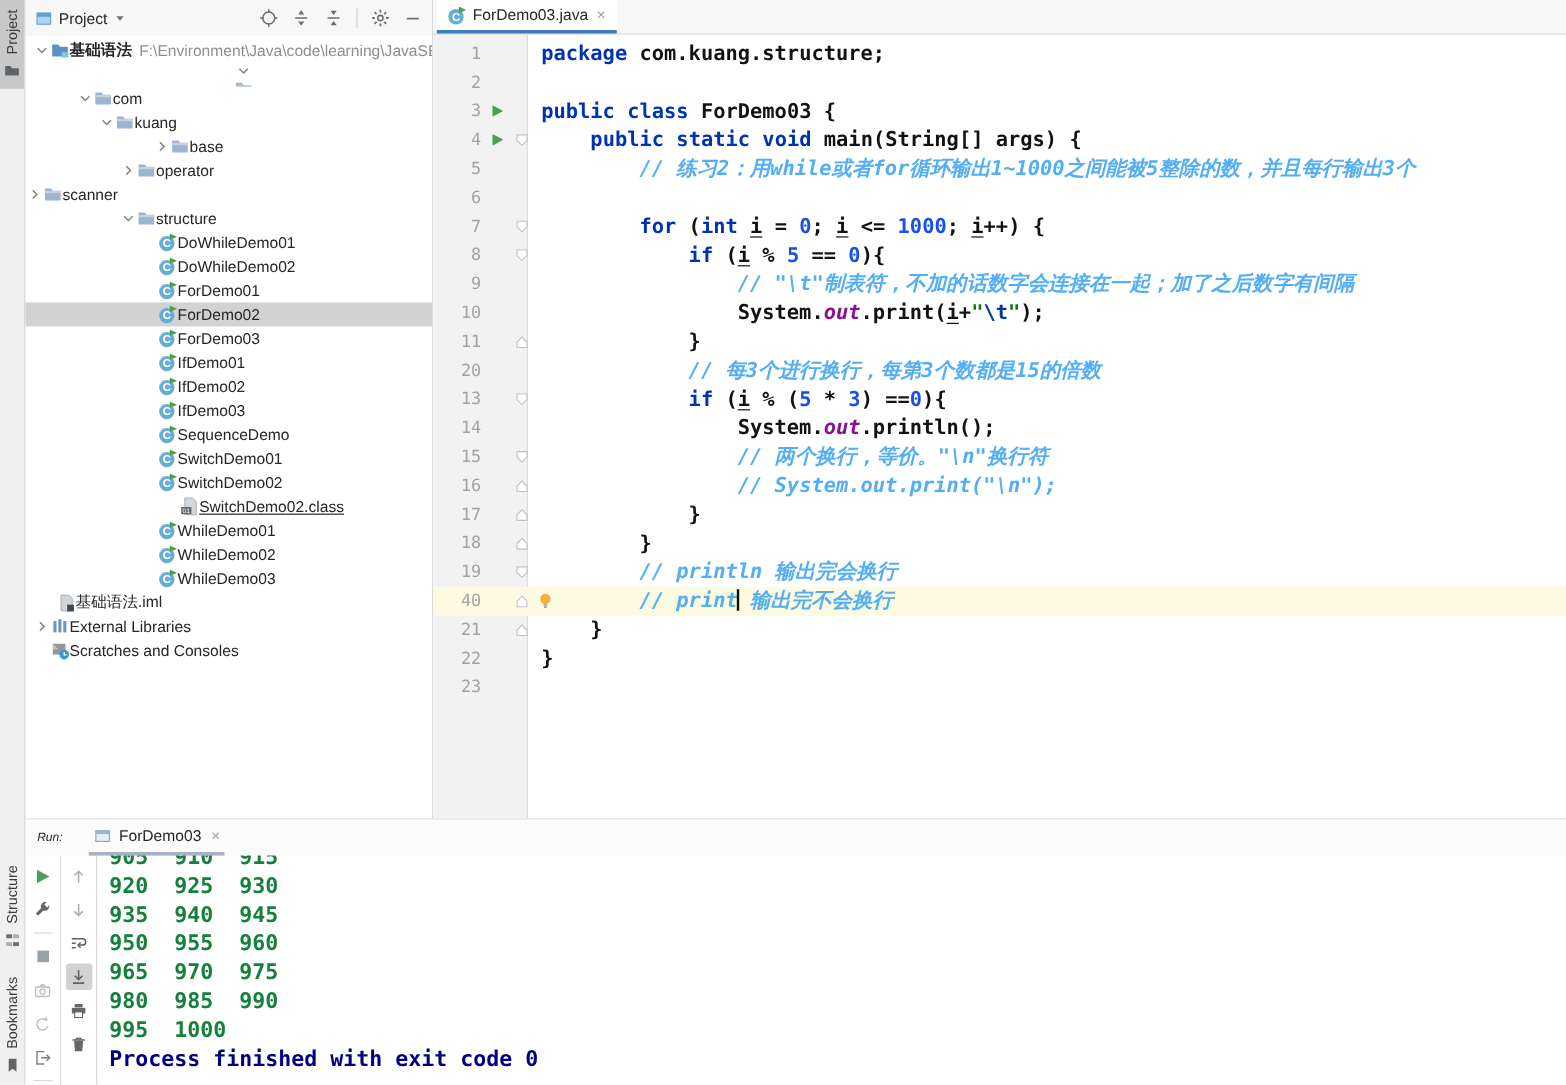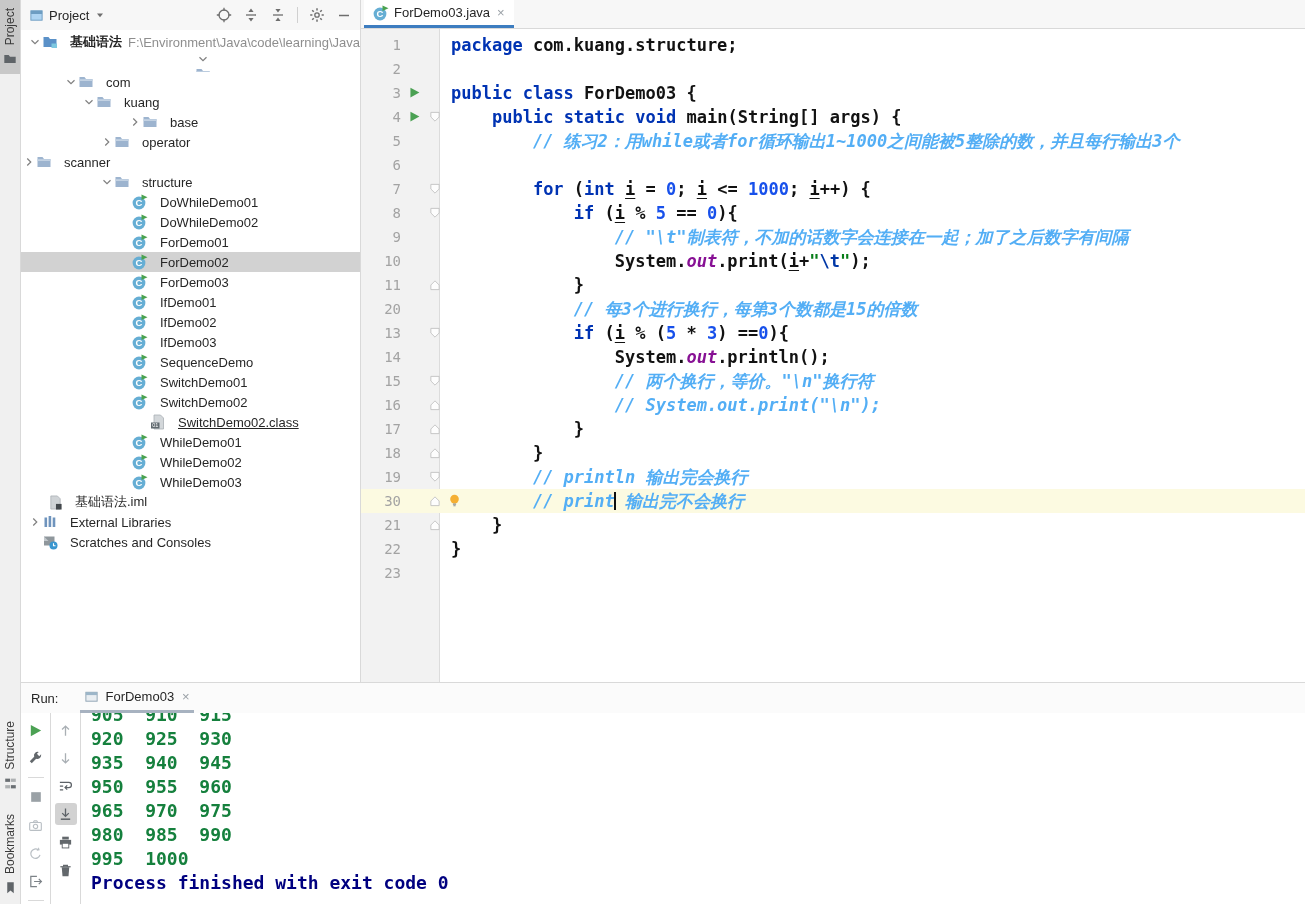--- a/index.html
+++ b/index.html
@@ -21,21 +21,21 @@
   .ptitle{font-size:13px;}
   .pactions{margin-left:auto;display:flex;align-items:center;gap:11px;}
   .hbtn{display:flex;cursor:pointer;}
   .vsep{width:1px;height:16px;background:#d0d0d0;}
   .tree{flex:1;overflow:hidden;padding-top:2px;}
   .trow{height:20px;display:flex;align-items:center;font-size:13px;white-space:nowrap;overflow:hidden;cursor:pointer;}
   .trow.sel{background:#d2d2d2;}
   .chev{width:15px;height:14px;display:flex;align-items:center;justify-content:center;flex:none;}
   .ic{display:inline-flex;flex:none;}
   .ic svg{display:block;}
-  .tlabel{margin-left:12px;text-align:right;}
+  .tlabel{margin-left:0;text-align:right;}
   .tlabel.b{font-weight:bold;}
   .tpath{margin-left:6px;color:#8e8e8e;}
 
   
   .editor{position:absolute;left:361px;top:0;width:944px;height:682px;display:flex;flex-direction:column;}
   .tabbar{height:29px;flex:none;background:#f7f7f7;border-bottom:1px solid #d9d9d9;display:flex;
           align-items:stretch;padding-left:3px;box-sizing:border-box;}
   .etab{display:flex;align-items:center;gap:5px;padding:0 9px;background:#fff;
         border-bottom:3px solid #3d7dc0;font-size:13px;cursor:pointer;}
   .tclose{color:#9aa0a6;font-size:13px;margin-left:2px;cursor:pointer;}
@@ -57,21 +57,21 @@
   .esc{color:#0037a6}
   .cmt{color:#53aef5;font-style:italic}
   .fld{color:#871094;font-style:italic}
   .var{color:#121212;text-decoration:underline;text-decoration-thickness:1px;text-underline-offset:3px;}
   .caret{display:inline-block;width:2px;height:18px;background:#101010;vertical-align:-3px;margin:0 -1px;}
 
   
   .run-panel{position:absolute;left:21px;top:682px;width:1284px;height:222px;background:#fff;
              border-top:1px solid #d9d9d9;display:flex;flex-direction:column;box-sizing:border-box;}
   .rheader{height:30px;flex:none;display:flex;align-items:stretch;padding-left:10px;background:#fbfbfb;}
-  .rlabel{font-size:13px;display:flex;align-items:center;margin-right:22px;}
+  .rlabel{font-size:10px;display:flex;align-items:center;margin-right:22px;font-style:italic;}
   .rtab{display:flex;align-items:center;gap:6px;font-size:13px;border-bottom:3px solid #a7b2c0;
         padding:0 4px;cursor:pointer;}
   .rbody{flex:1;display:flex;min-height:0;}
   .tcol{width:29px;flex:none;border-right:1px solid #d9d9d9;display:flex;flex-direction:column;
         align-items:center;padding-top:6px;gap:6px;}
   .tbtn{width:22px;height:22px;display:flex;align-items:center;justify-content:center;border-radius:3px;cursor:pointer;}
   .tbtn.on{background:#d2d2d2;}
   .hdiv{width:16px;height:1px;background:#d9d9d9;margin:2px 0;}
   .console{flex:1;overflow:hidden;padding:1px 0 0 10px;}
   .console .line{font:600 18px/24px "DejaVu Sans Mono",monospace;color:#15803d;white-space:pre;}
@@ -676,21 +676,21 @@
             <span class="marks">
               <span class="ic foldmark">
                 <svg viewBox="0 0 13 13" width="12" height="12">
                   <path d="M2 1.5h9v5L6.5 11 2 6.5z" fill="#fdfdfd" stroke="#c2c2c2"></path>
                 </svg>
               </span>
             </span>
             <span class="txt"><span class="pln">        </span><span class="cmt">// println 输出完会换行</span></span>
           </div>
           <div class="cl current">
-            <span class="lnum">30</span>
+            <span class="lnum">40</span>
             <span class="marks">
               <span class="ic foldmark">
                 <svg viewBox="0 0 13 13" width="12" height="12">
                   <path d="M2 11.5h9v-5L6.5 2 2 6.5z" fill="#fdfdfd" stroke="#c2c2c2"></path>
                 </svg>
               </span>
               <span class="ic bulbmark">
                 <svg viewBox="0 0 16 16" width="15" height="15">
                   <circle cx="8" cy="6.5" r="4.6" fill="#f5af33"></circle>
                   <path d="M6.3 11.8h3.4M6.8 13.6h2.4" stroke="#8a8f93" stroke-width="1.3"></path>

